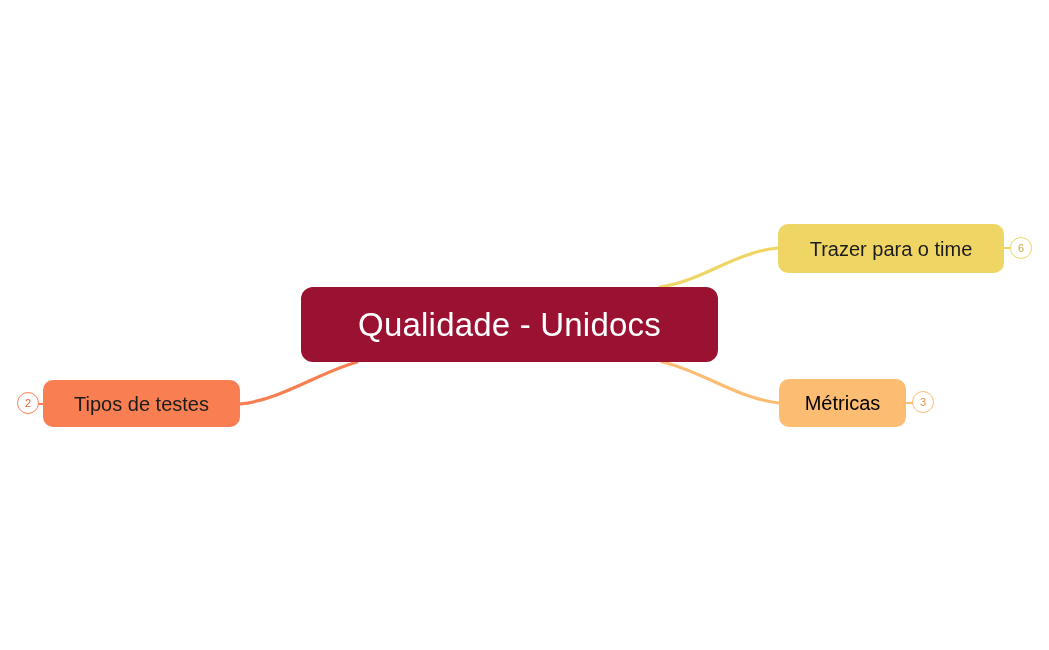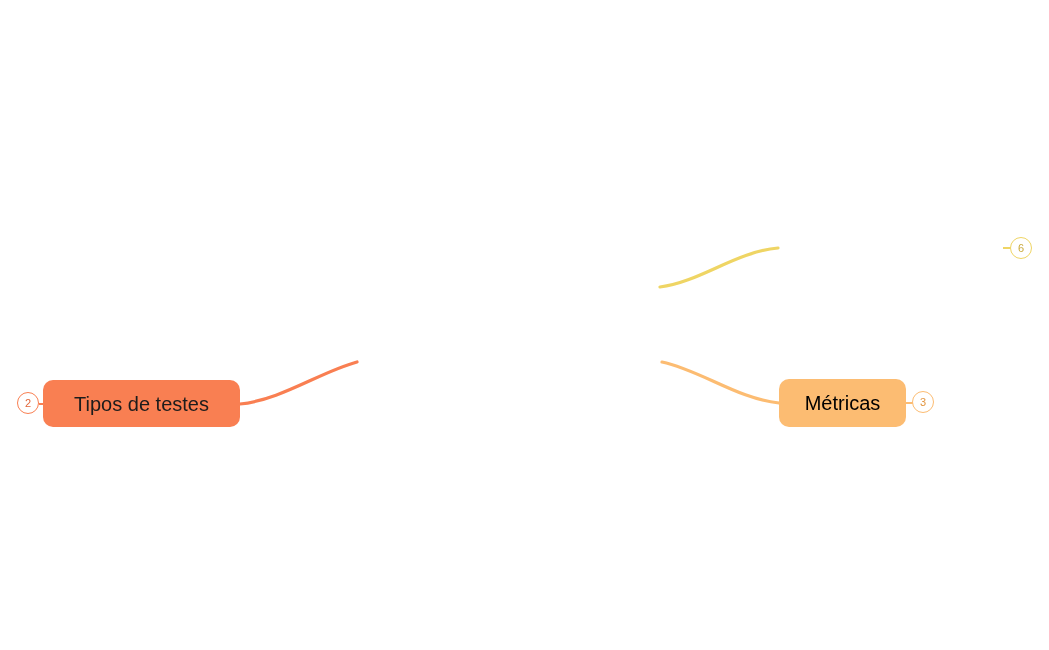--- a/index.html
+++ b/index.html
@@ -120,21 +120,27 @@
 <body>
 
 <div id="mindmap-canvas">
 
   <svg class="connector-layer" viewBox="0 0 1049 650" width="1049" height="650" xmlns="http://www.w3.org/2000/svg">
     <path d="M 660 287 C 700 282 735 252 778 248" fill="none" stroke="#EFD564" stroke-width="3.2" stroke-linecap="round"></path>
     <path d="M 662 362 C 700 370 738 399 779 403" fill="none" stroke="#FCBC72" stroke-width="3.2" stroke-linecap="round"></path>
     <path d="M 357 362 C 320 372 281 400 240 404" fill="none" stroke="#F97F52" stroke-width="3.2" stroke-linecap="round"></path>
   </svg>
 
+  <div class="node" id="node-root" style="background:#9B1131;color:#ffffff;">
+    <span class="node-label">Qualidade - Unidocs</span>
+  </div>
 
+  <div class="node" id="node-trazer" style="background:#EFD564;color:#1c1c1c;">
+    <span class="node-label">Trazer para o time</span>
+  </div>
   <div class="badge-stub" id="badge-trazer-stub" style="background:#EFD564;"></div>
   <div class="badge" id="badge-trazer" style="border-color:#EFD564;color:#C9A93C;">
     <span>6</span>
   </div>
 
   <div class="node" id="node-metricas" style="background:#FCBC72;color:#000000;">
     <span class="node-label">Métricas</span>
   </div>
   <div class="badge-stub" id="badge-metricas-stub" style="background:#FCBC72;"></div>
   <div class="badge" id="badge-metricas" style="border-color:#FCBC72;color:#E2953F;">

